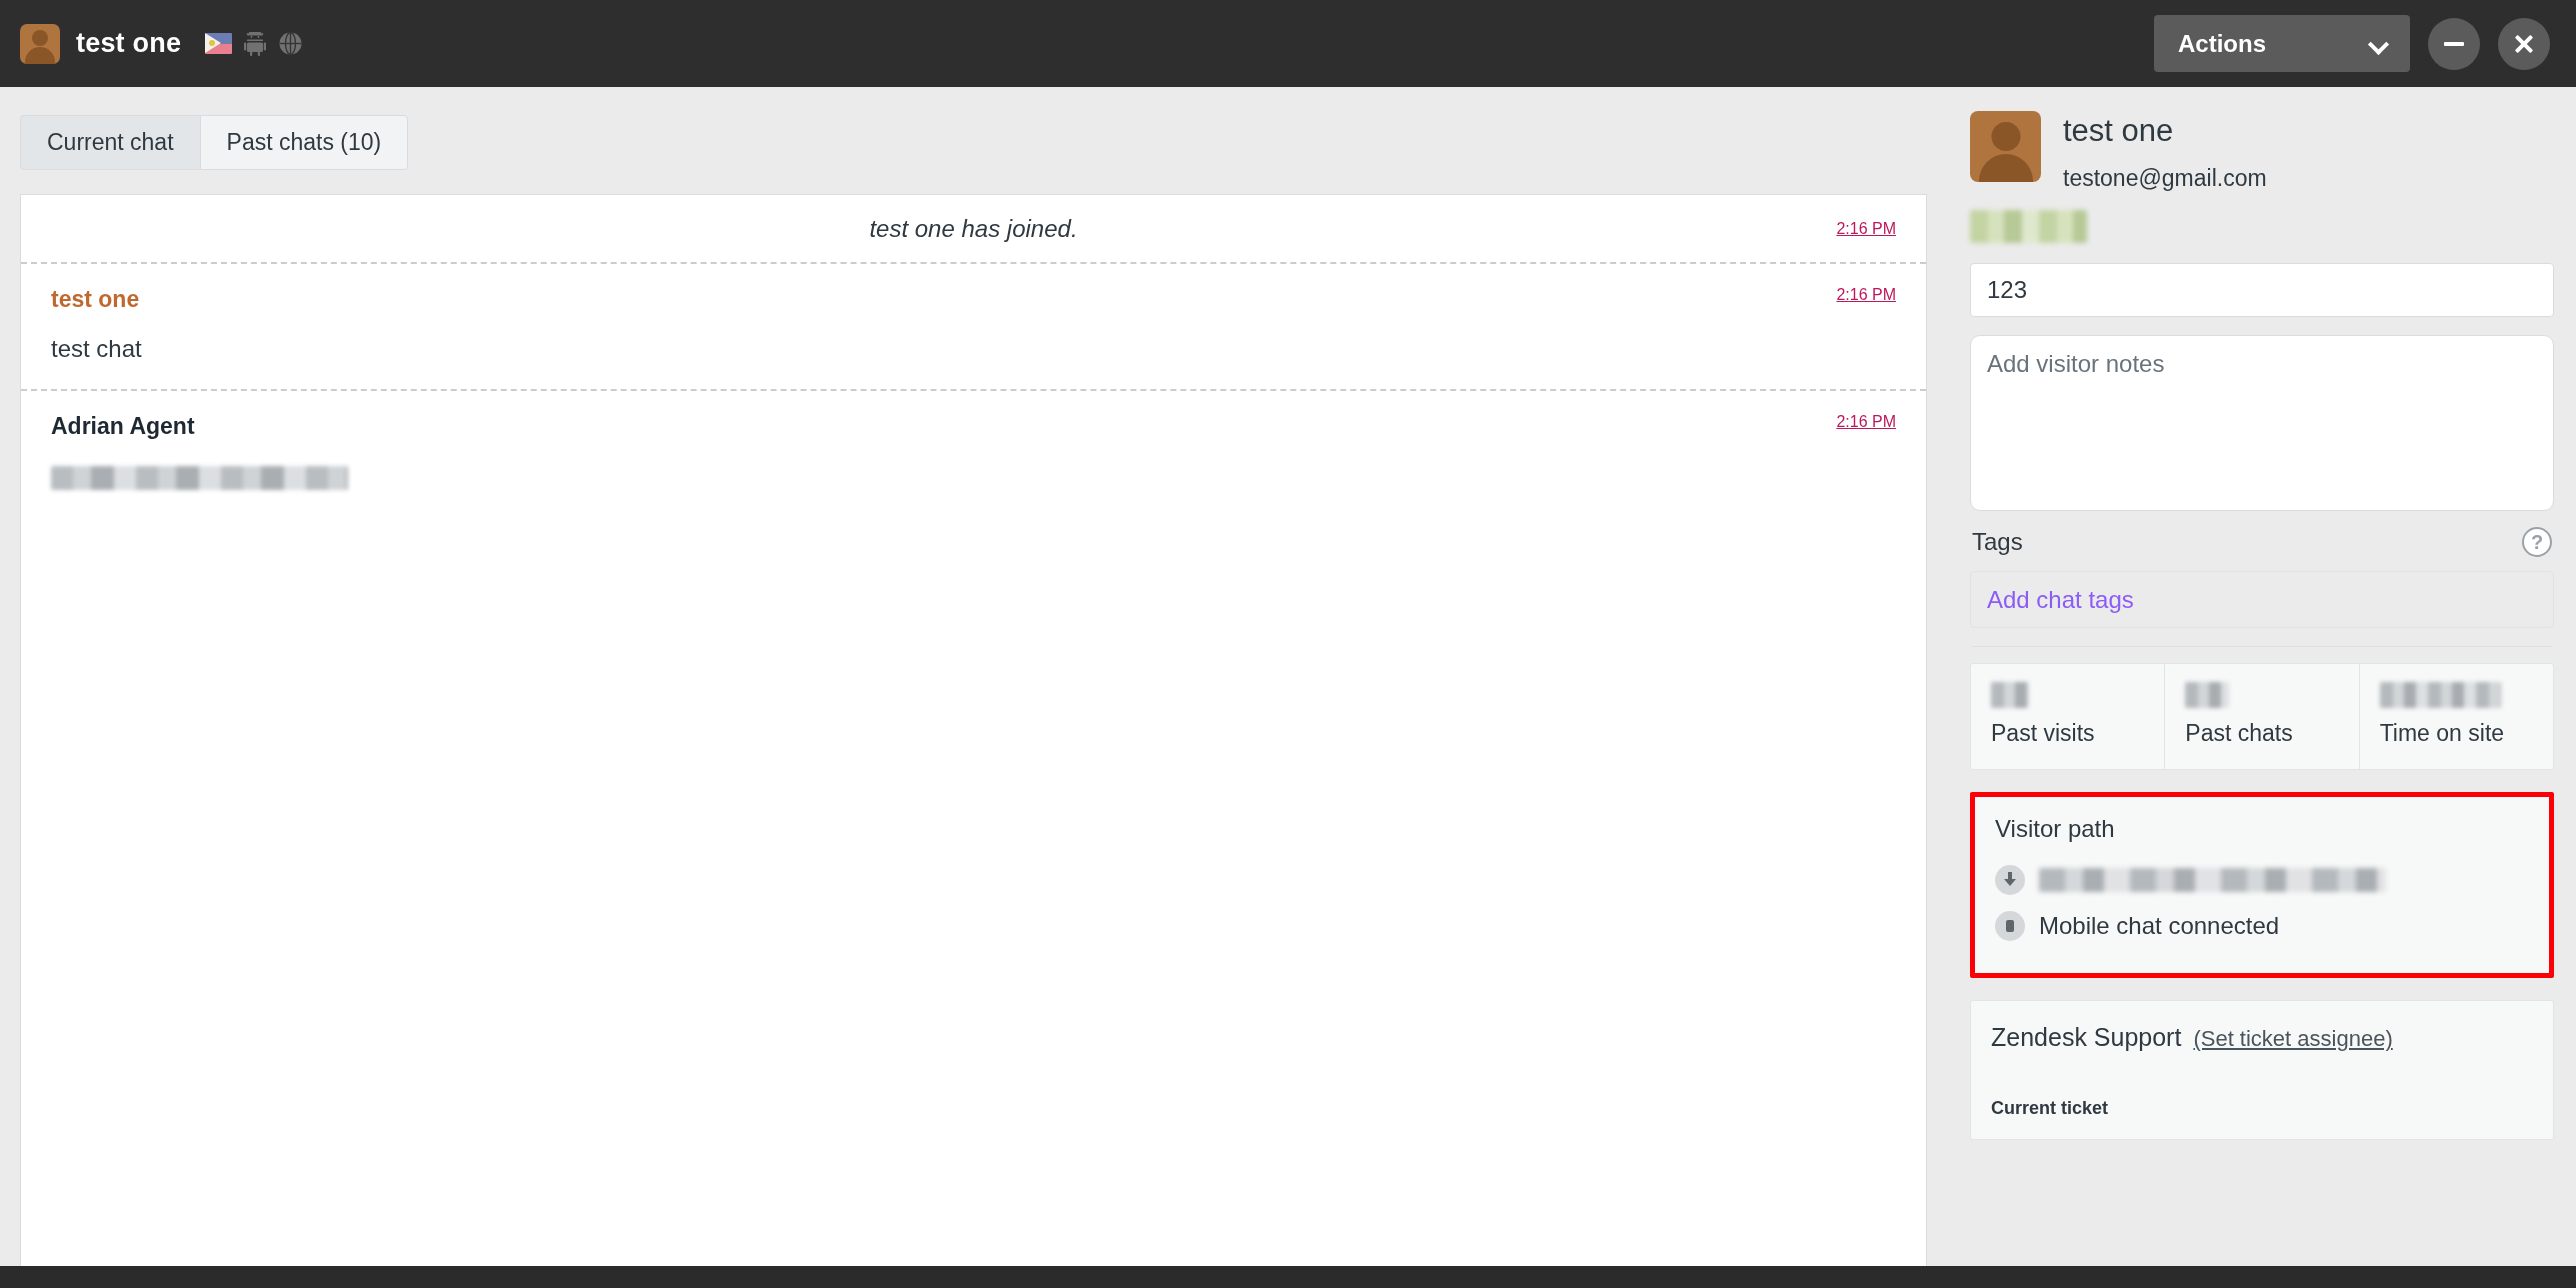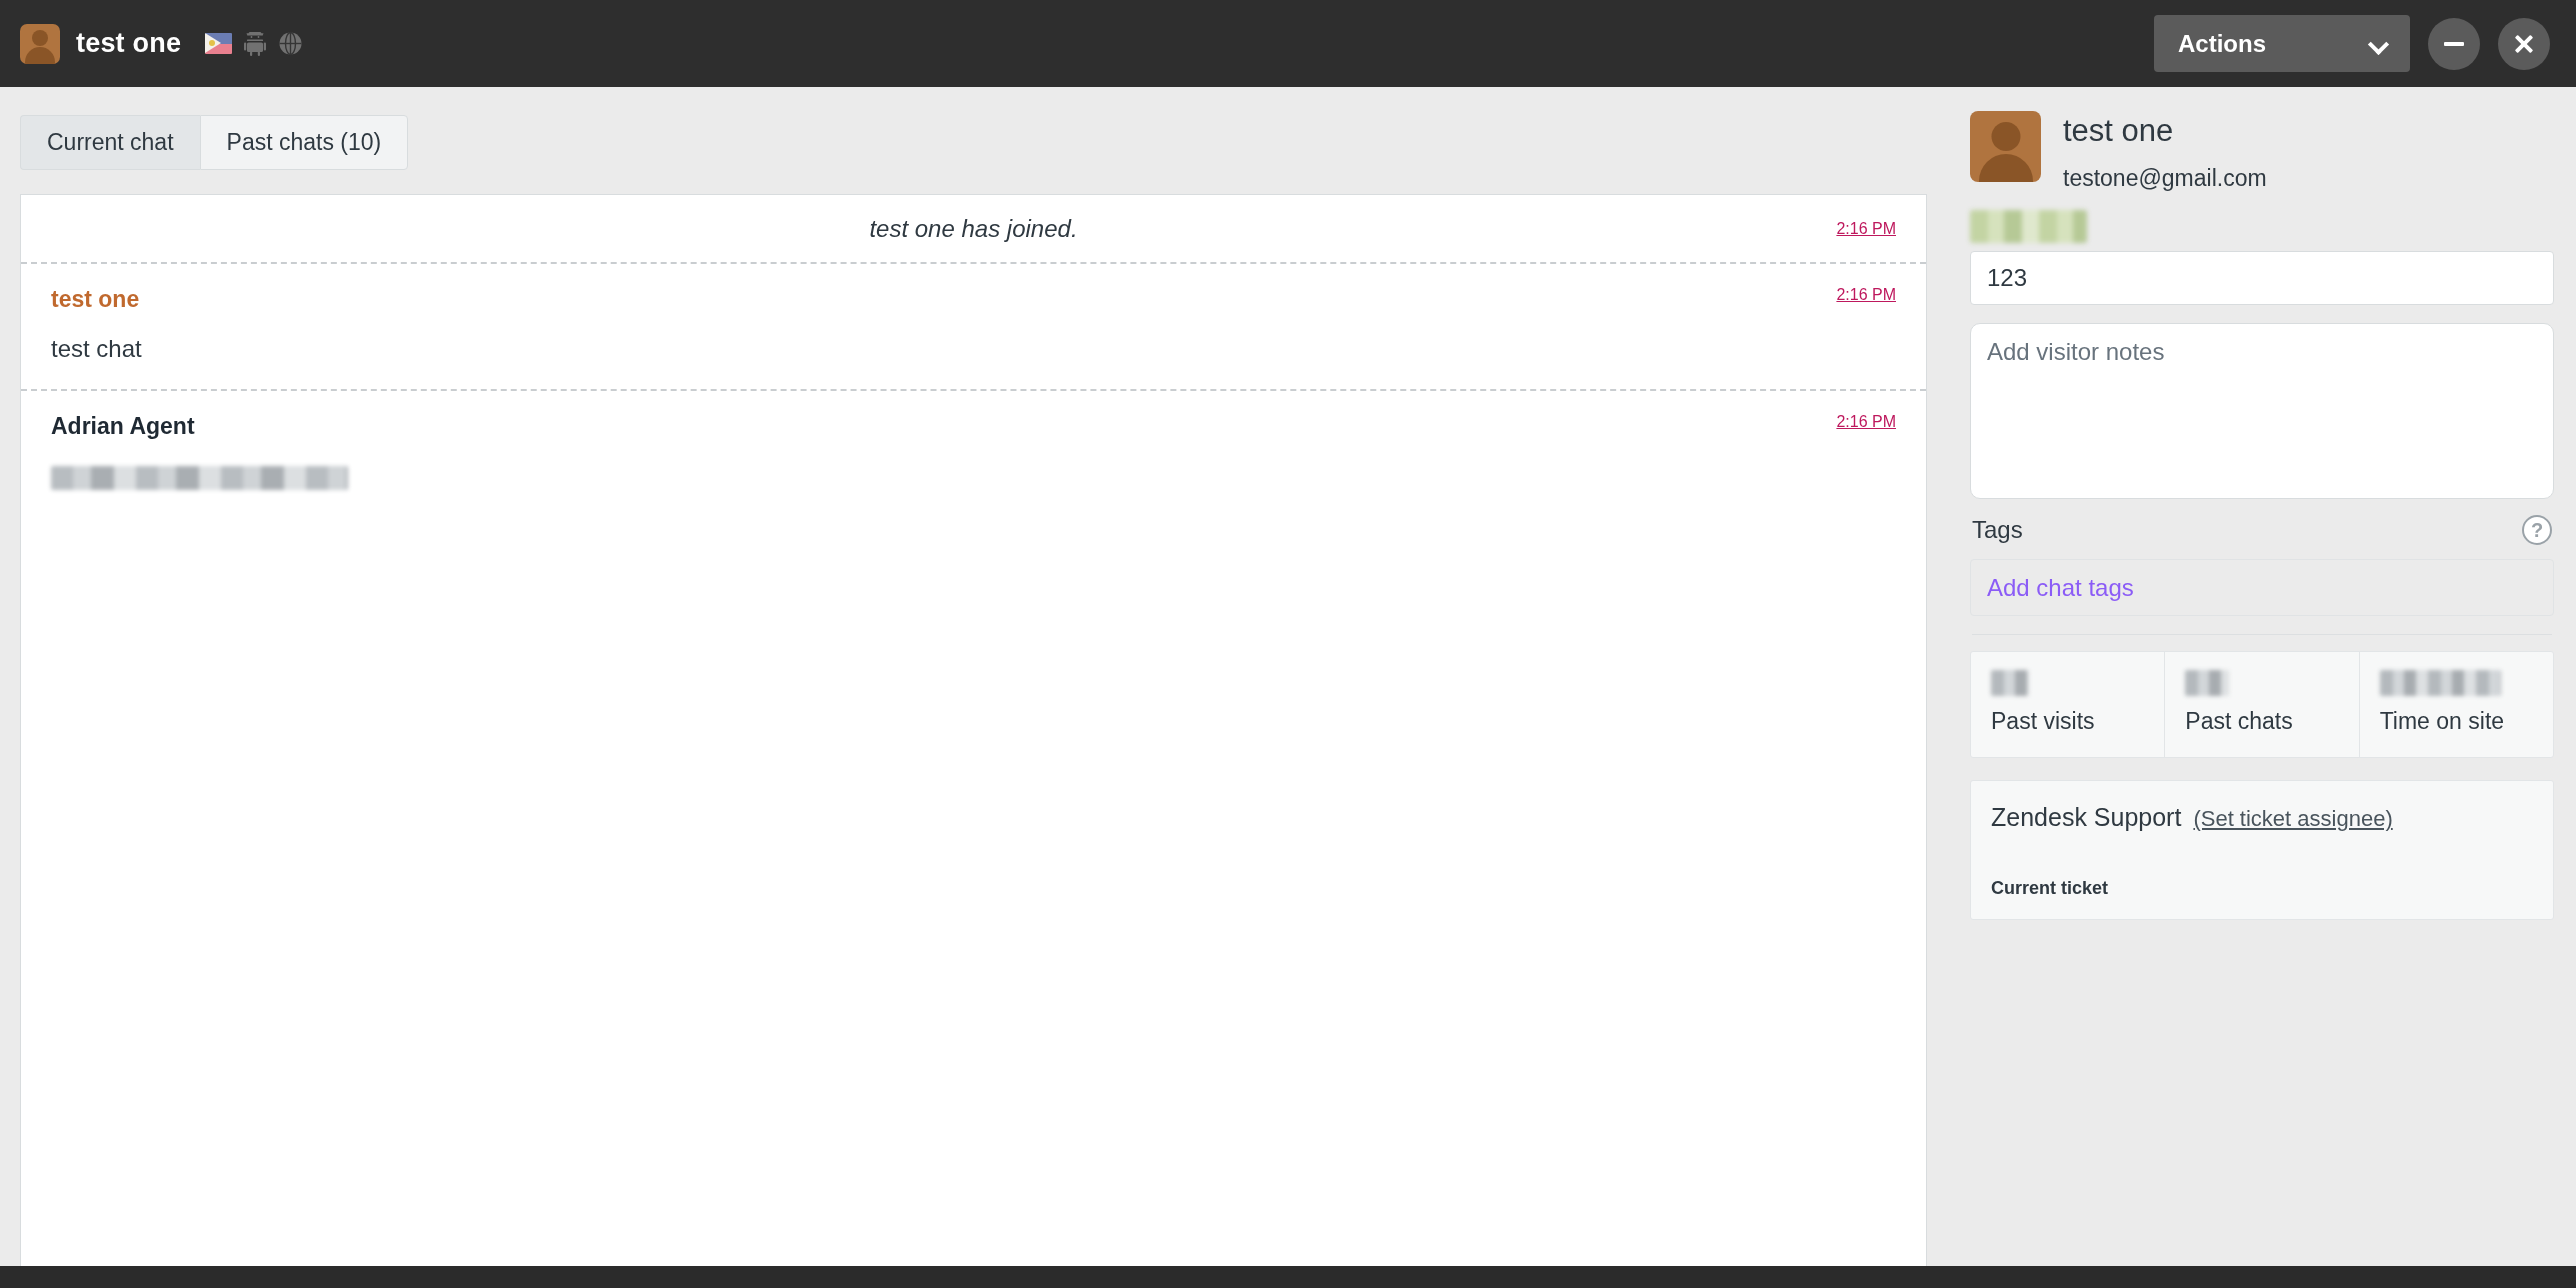--- a/index.html
+++ b/index.html
@@ -149,21 +149,21 @@
   }
   .sb-name { font-size: 31px; color: #2f3941; margin-top: 2px; }
   .sb-email { font-size: 23px; color: #2f3941; margin-top: 16px; }
   .green-badge {
     width: 117px; height: 33px; margin-top: 18px; border-radius: 3px;
     background:
       repeating-linear-gradient(90deg,#c3d4a3 0 18px,#d6e2bd 18px 34px,#b6c996 34px 52px,#dfe8cd 52px 69px);
     filter: blur(2.6px);
   }
   .field-input {
-    margin-top: 8px; width: 100%; height: 54px; background: #fff;
+    margin-top: 20px; width: 100%; height: 54px; background: #fff;
     border: 1px solid #d8dcde; border-radius: 4px; padding: 0 16px;
     font-size: 24px; color: #2f3941; font-family: "Liberation Sans", sans-serif;
   }
   .field-area {
     margin-top: 18px; width: 100%; height: 176px; background: #fff;
     border: 1px solid #d8dcde; border-radius: 10px; padding: 14px 16px;
     font-size: 24px; color: #2f3941; resize: none;
     font-family: "Liberation Sans", sans-serif;
   }
   .field-area::placeholder, .field-input::placeholder { color: #68737d; }
@@ -366,20 +366,35 @@
       <div class="stat">
         <div class="stat-val" style="width:44px;"></div>
         <div class="stat-label">Past chats</div>
       </div>
       <div class="stat">
         <div class="stat-val" style="width:121px;"></div>
         <div class="stat-label">Time on site</div>
       </div>
     </div>
 
+    <div class="visitor-path">
+      <div class="vp-title">Visitor path</div>
+      <div class="vp-row">
+        <span class="vp-icon">
+            <span class="dl-arrow"></span>
+          </span>
+        <span class="vp-redact"></span>
+      </div>
+      <div class="vp-row">
+        <span class="vp-icon">
+            <span class="dot-mark"></span>
+          </span>
+        <span class="vp-text">Mobile chat connected</span>
+      </div>
+    </div>
 
     <div class="zd-panel">
       <div class="zd-row">
         <span class="zd-title">Zendesk Support</span>
         <span class="zd-link">(Set ticket assignee)</span>
       </div>
       <div class="zd-sub">Current ticket</div>
     </div>
 
   </div>

